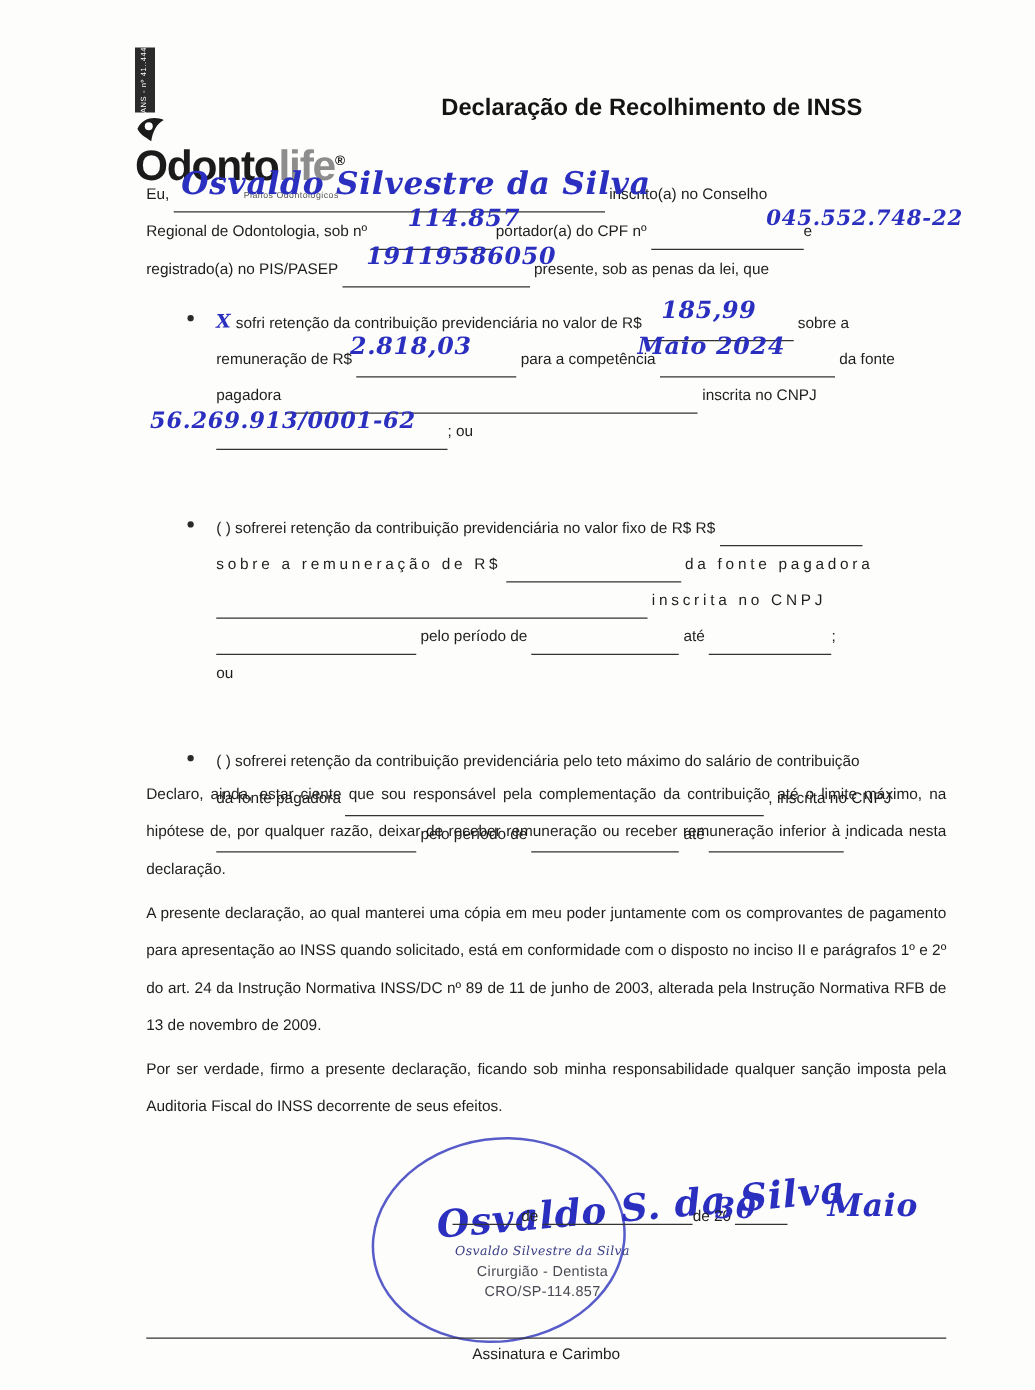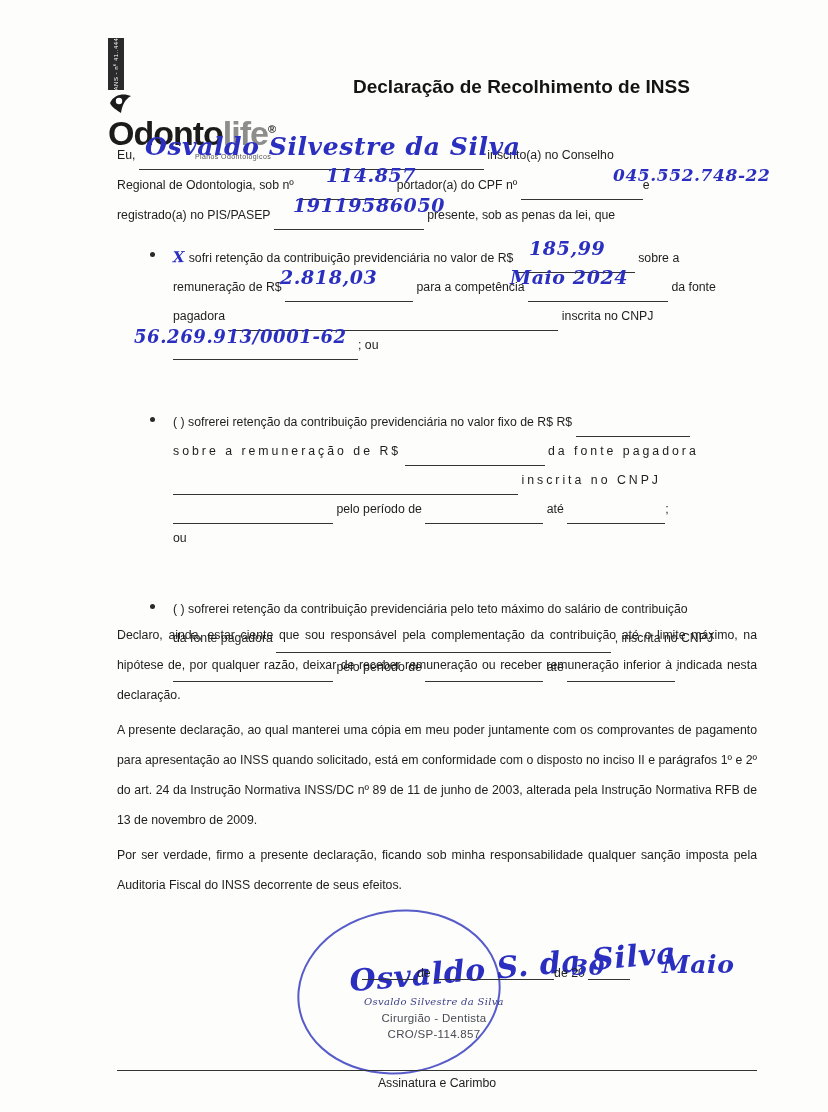--- a/index.html
+++ b/index.html
@@ -296,21 +296,21 @@
       <br>
       <span>pagadora</span>
       <span class="ul" style="width:330px"></span>
       <span>inscrita no CNPJ</span>
       <br>
       <span class="ul" style="width:185px"></span><span>; ou</span>
 
       <span class="hw-abs" style="left:412px; top:-4px; font-size:19px;">185,99</span>
       <span class="hw-abs" style="left:115px; top:25px; font-size:19px;margin-left:48px;">2.818,03</span>
       <span class="hw-abs" style="left:393px; top:25px; font-size:19px;">Maio 2024</span>
-      <span class="hw-abs" style="left:17px; top:85px; font-size:18px;">56.269.913/0001-62</span>
+      <span class="hw-abs" style="left:3px; top:85px; font-size:18px;">56.269.913/0001-62</span>
     </div>
 
     <div class="bullet-item" style="margin-top:48px;">
       <span class="bullet-dot"></span>
       <span>( )</span>
       <span>sofrerei retenção da contribuição previdenciária no valor fixo de R$ R$</span>
       <span class="ul" style="width:114px"></span>
       <br>
       <span style="letter-spacing:3px;margin-top:16px;">sobre a remuneração de R$</span>
       <span class="ul" style="width:140px"></span>

